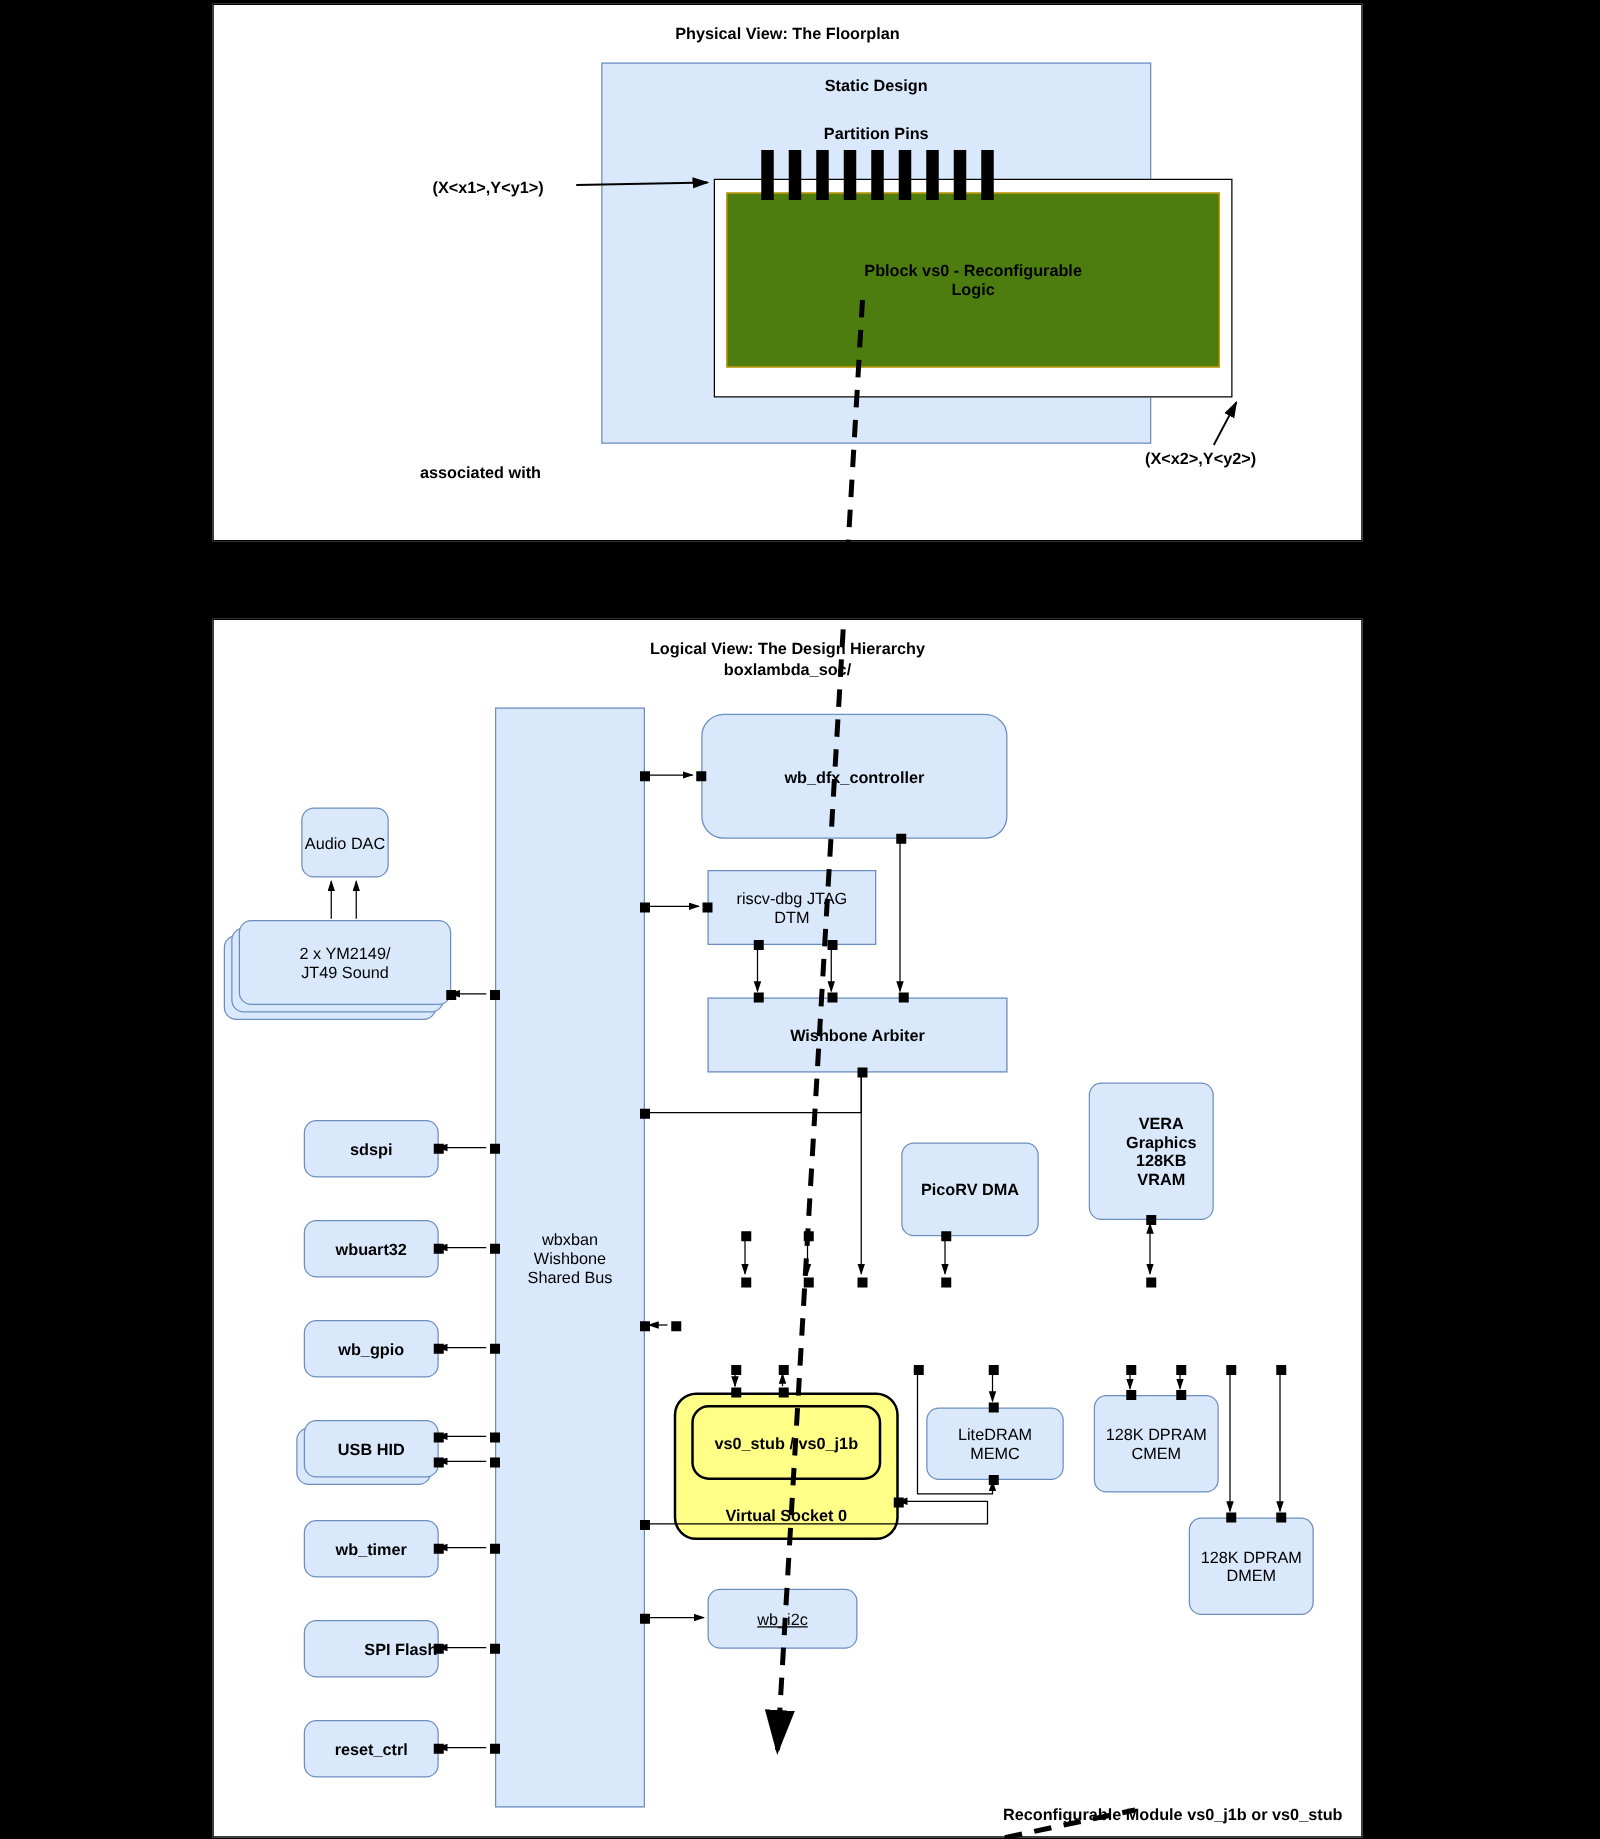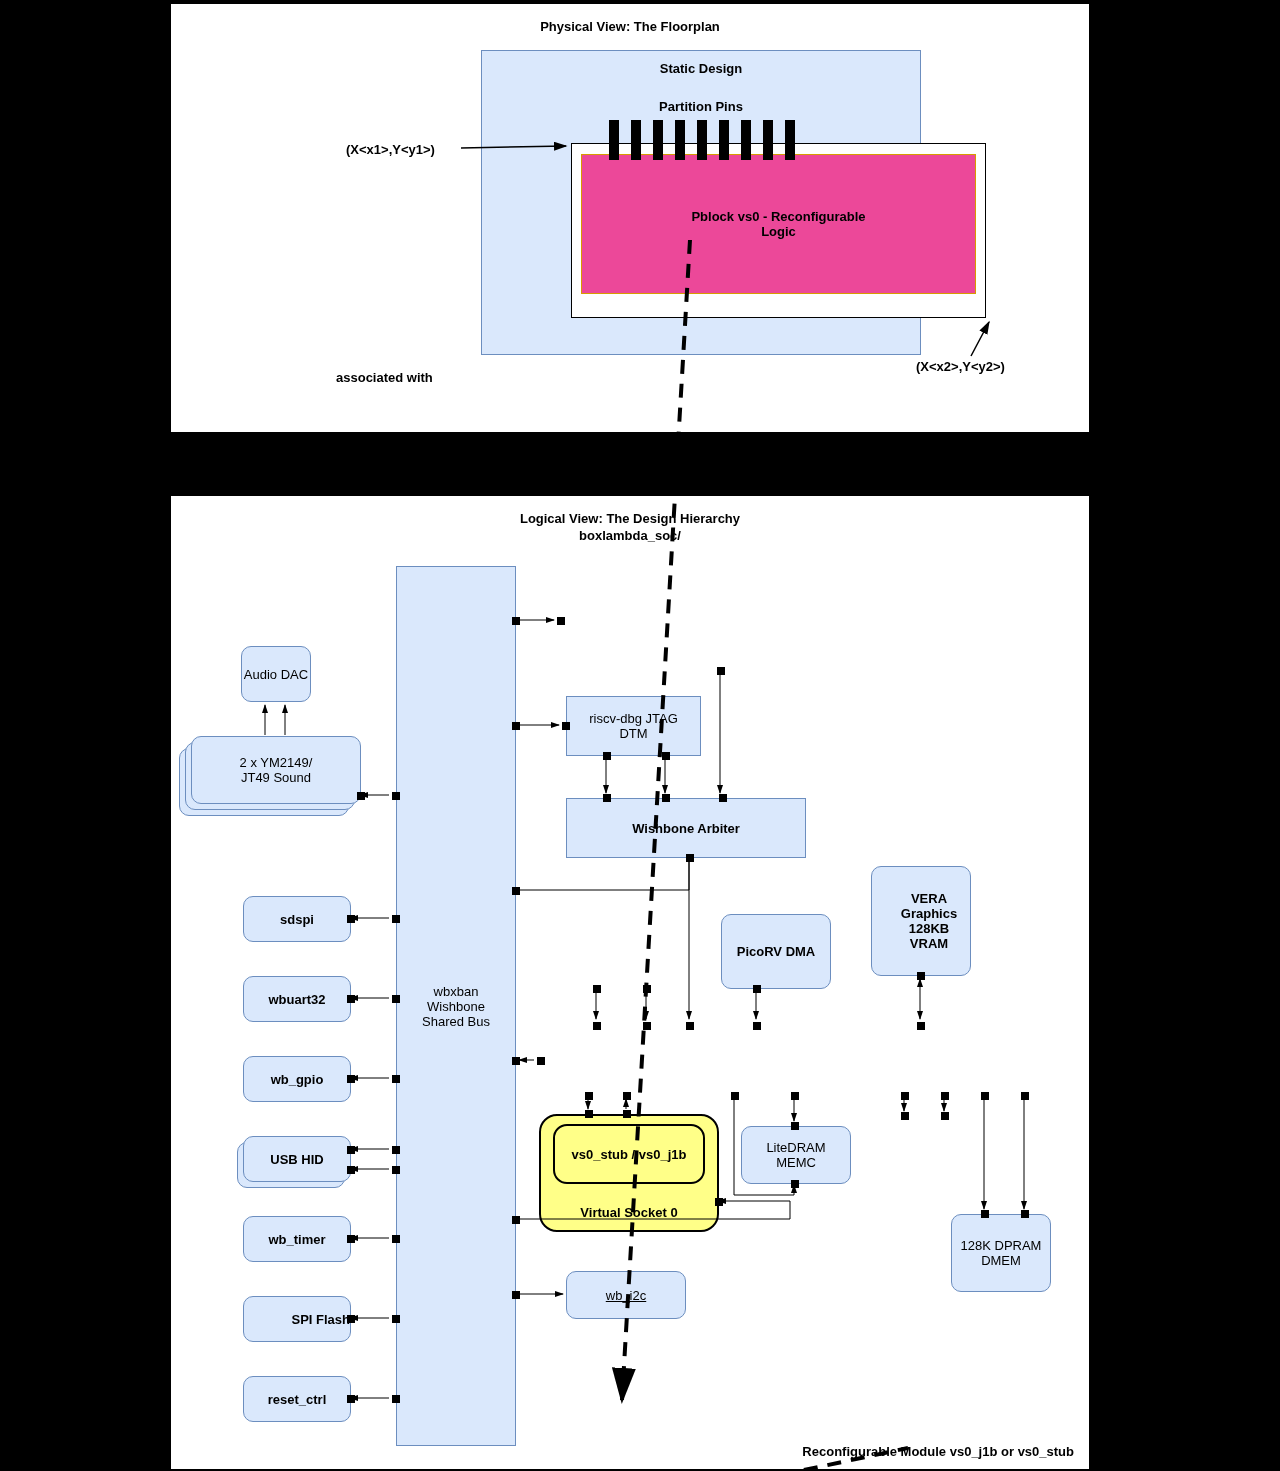--- a/index.html
+++ b/index.html
@@ -27,21 +27,21 @@
     position: absolute;
     text-align: center;
   }
   .box {
     position: absolute;
     background: #dae8fc;
     border: 1px solid #6c8ebf;
   }
   .box-orange {
     position: absolute;
-    background: #ec4899;
+    background: #4d7c0f;
     border: 1px solid #d79b00;
   }
   .box-white {
     position: absolute;
     background: #fff;
     border: 1px solid #000;
   }
   .box-yellow {
     position: absolute;
     background: #ffff88;
@@ -154,20 +154,23 @@
   <div class="box rounded" style="left:72px; top:720px; width:108px; height:46px; display:flex; align-items:center; justify-content:center;">
     <div class="label" style="position:static;">wb_timer</div>
   </div>
   <div class="box rounded" style="left:72px; top:800px; width:108px; height:46px; display:flex; align-items:center; justify-content:flex-end;">
     <div class="label" style="position:static;">SPI Flash</div>
   </div>
   <div class="box rounded" style="left:72px; top:880px; width:108px; height:46px; display:flex; align-items:center; justify-content:center;">
     <div class="label" style="position:static;">reset_ctrl</div>
   </div>
 
+  <div class="box rounded-lg" style="left:390px; top:75px; width:245px; height:100px; display:flex; align-items:center; justify-content:center;">
+    <div class="label" style="position:static;">wb_dfx_controller</div>
+  </div>
   <div class="box" style="left:395px; top:200px; width:135px; height:60px; display:flex; align-items:center; justify-content:center;">
     <div class="label-plain" style="position:static; width:120px;">riscv-dbg JTAG DTM</div>
   </div>
   <div class="box" style="left:395px; top:302px; width:240px; height:60px; display:flex; align-items:center; justify-content:center;">
     <div class="label" style="position:static; width:120px;">Wishbone Arbiter</div>
   </div>
   <div class="box rounded" style="left:550px; top:418px; width:110px; height:75px; display:flex; align-items:center; justify-content:center;">
     <div class="label" style="position:static; width:100px;">PicoRV DMA</div>
   </div>
   <div class="box rounded" style="left:700px; top:370px; width:100px; height:110px; display:flex; align-items:center; justify-content:center;padding-left:16px;">
@@ -177,20 +180,23 @@
 
   <div class="box-yellow rounded-lg" style="left:368px; top:618px; width:180px; height:118px;">
     <div class="label" style="left:0; right:0; bottom:10px;">Virtual Socket 0</div>
   </div>
   <div class="box-yellow-inner" style="left:382px; top:628px; width:152px; height:60px; display:flex; align-items:center; justify-content:center;">
     <div class="label" style="position:static; width:140px;">vs0_stub / vs0_j1b</div>
   </div>
 
   <div class="box rounded" style="left:570px; top:630px; width:110px; height:58px; display:flex; align-items:center; justify-content:center;">
     <div class="label-plain" style="position:static; width:100px;">LiteDRAM MEMC</div>
+  </div>
+  <div class="box rounded" style="left:704px; top:620px; width:100px; height:78px; display:flex; align-items:center; justify-content:center;">
+    <div class="label-plain" style="position:static; width:90px;">128K DPRAM CMEM</div>
   </div>
   <div class="box rounded" style="left:780px; top:718px; width:100px; height:78px; display:flex; align-items:center; justify-content:center;">
     <div class="label-plain" style="position:static; width:90px;">128K DPRAM DMEM</div>
   </div>
   <div class="box rounded" style="left:395px; top:775px; width:120px; height:48px; display:flex; align-items:center; justify-content:center;text-decoration:underline;">
     <div class="label-plain" style="position:static;">wb_i2c</div>
   </div>
 
   <div class="label" style="right:15px; bottom:10px; text-align:right;">Reconfigurable Module vs0_j1b or vs0_stub</div>
 

